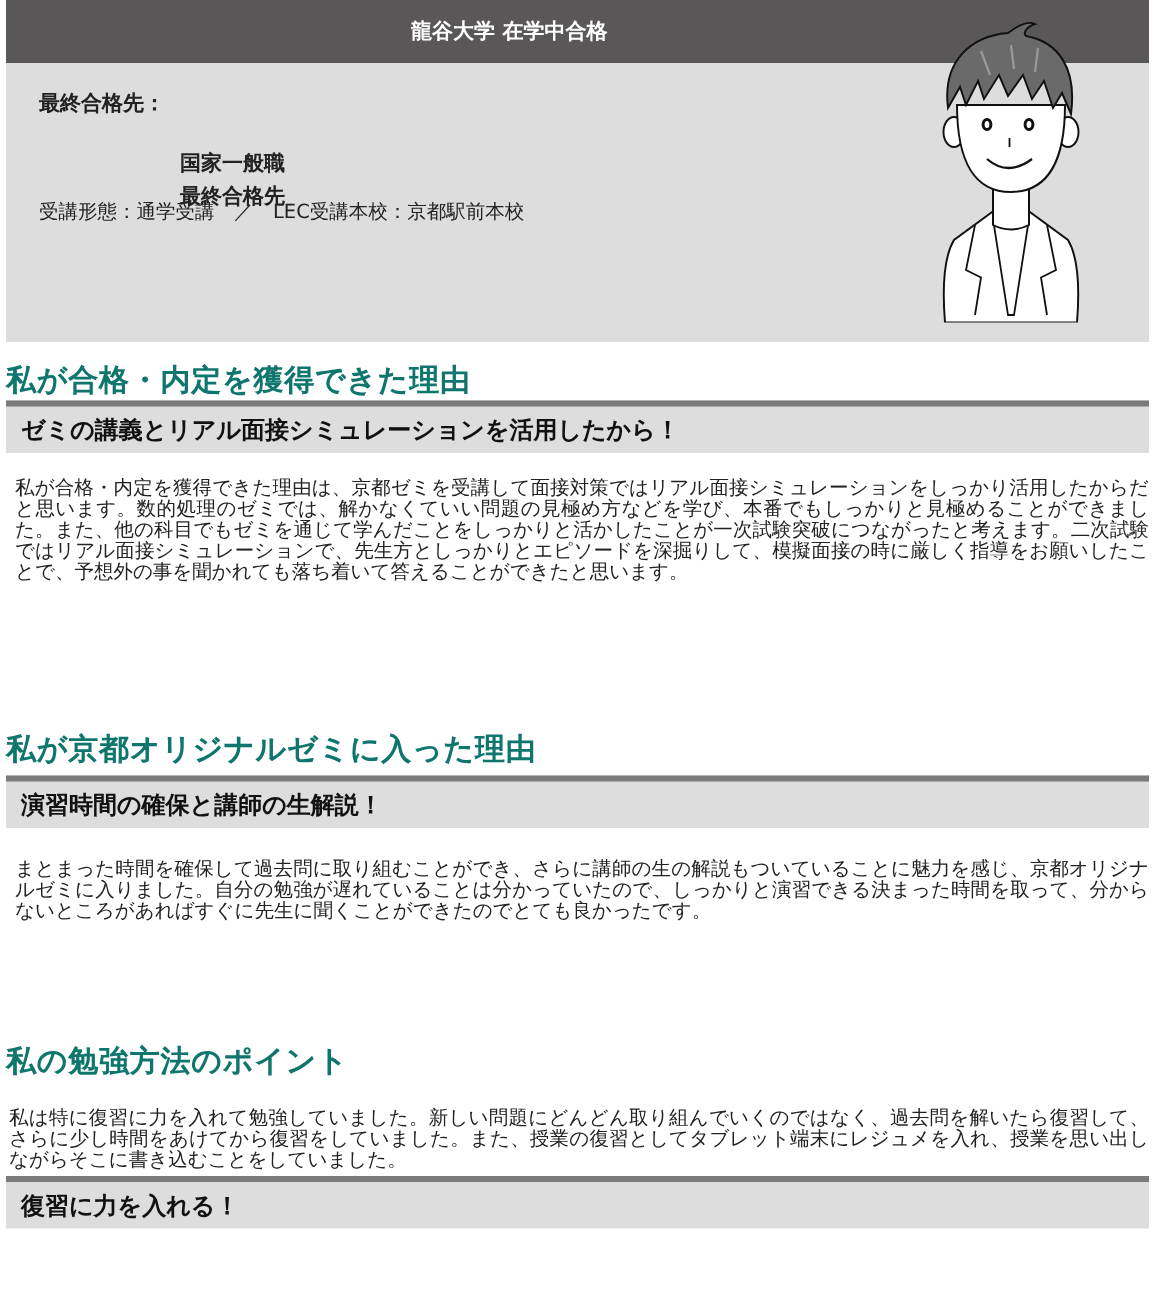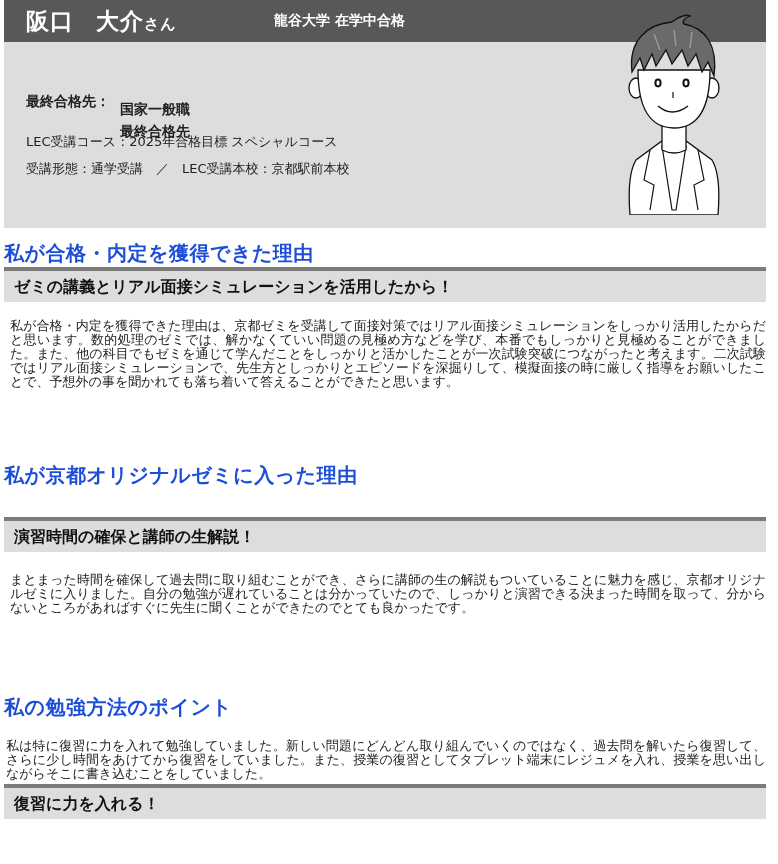--- a/index.html
+++ b/index.html
@@ -6,52 +6,48 @@
   body { width:778px; height:864px; overflow:hidden; position:relative;
          font-family:"DejaVu Sans","Liberation Sans",sans-serif; color:#222; }
   .profile { position:absolute; left:4px; top:0; width:762px; height:228px; background:#dcdddc; }
   .profile-head { position:absolute; left:0; top:0; width:762px; height:42px; background:#595757; }
   .name { position:absolute; left:22px; top:6px; color:#fff; font-weight:bold; font-size:23px; letter-spacing:1px; white-space:nowrap; }
   .name .family { margin-right:22px; }
   .name .san { font-size:15px; font-weight:bold; }
   .school { position:absolute; left:270px; top:12px; color:#fff; font-weight:bold; font-size:14px; white-space:nowrap; }
   .school span + span { margin-left:5px; }
   .passed { position:absolute; left:22px; top:58px; font-weight:bold; font-size:14px; color:#222; line-height:22px; }
-  .passed .label { position:absolute; left:0; top:0; white-space:nowrap;margin-top:32px; }
+  .passed .label { position:absolute; left:0; top:0; white-space:nowrap; }
   .passed .vals { position:absolute; left:94px; top:0; white-space:nowrap;margin-top:40px; }
   .course { position:absolute; left:22px; top:128px; font-size:13px; color:#222; line-height:27px; white-space:nowrap; }
   .avatar { position:absolute; left:610px; top:10px; width:120px; height:205px; }
-  .sec-title { position:absolute; left:4px; font-size:20px; font-weight:bold; color:#1d4ed8; white-space:nowrap; letter-spacing:0.5px; }
+  .sec-title { position:absolute; left:4px; font-size:20px; font-weight:bold; color:#0f766e; white-space:nowrap; letter-spacing:0.5px; }
   .sub-bar { position:absolute; left:4px; width:762px; height:35px; background:#dcdddc; border-top:4px solid #7b7b7b; box-sizing:border-box; }
   .sub-bar span { position:absolute; left:10px; top:6px; font-size:16px; font-weight:bold; color:#111; white-space:nowrap; }
   .body-text { position:absolute; left:10px; width:756px; font-size:13px; color:#222; line-height:14px; text-align:justify; }
 </style>
 </head>
 <body>
 
 <div class="profile">
   <div class="profile-head">
-    <div class="name">
-      <span class="family">阪口</span><span>大介</span><span class="san">さん</span>
-    </div>
     <div class="school">
       <span>龍谷大学</span><span>在学中合格</span>
     </div>
   </div>
 
   <div class="passed">
     <div class="label">最終合格先：</div>
     <div class="vals">
       <div>国家一般職</div>
       <div>最終合格先</div>
     </div>
   </div>
 
   <div class="course">
-    <div>LEC受講コース：2025年合格目標 スペシャルコース</div>
     <div>受講形態：通学受講　／　LEC受講本校：京都駅前本校</div>
   </div>
 
   <svg class="avatar" viewBox="0 0 120 205">
 
     <path d="M16 205 C14 180 16 160 22 150 L52 128 L68 128 L98 150 C104 160 106 180 104 205 Z" fill="#fff" stroke="#111" stroke-width="1.3"></path>
     <path d="M48 136 L58 200 L62 200 L72 136" fill="#fff" stroke="#111" stroke-width="1.2"></path>
     <path d="M36 140 L30 170 L40 175 L36 200" fill="none" stroke="#111" stroke-width="1.2"></path>
     <path d="M84 140 L90 170 L80 175 L84 200" fill="none" stroke="#111" stroke-width="1.2"></path>
 
@@ -73,21 +69,21 @@
     <path d="M44 96 Q58 108 74 96" fill="none" stroke="#111" stroke-width="1.5"></path>
   </svg>
 </div>
 
 <div class="sec-title" style="top:240px;">私が合格・内定を獲得できた理由</div>
 <div class="sub-bar" style="top:267px;text-align:center;">
   <span>ゼミの講義とリアル面接シミュレーションを活用したから！</span>
 </div>
 <div class="body-text" style="top:319px;">私が合格・内定を獲得できた理由は、京都ゼミを受講して面接対策ではリアル面接シミュレーションをしっかり活用したからだと思います。数的処理のゼミでは、解かなくていい問題の見極め方などを学び、本番でもしっかりと見極めることができました。また、他の科目でもゼミを通じて学んだことをしっかりと活かしたことが一次試験突破につながったと考えます。二次試験ではリアル面接シミュレーションで、先生方としっかりとエピソードを深掘りして、模擬面接の時に厳しく指導をお願いしたことで、予想外の事を聞かれても落ち着いて答えることができたと思います。</div>
 
-<div class="sec-title" style="top:462px;text-align:right;">私が京都オリジナルゼミに入った理由</div>
+<div class="sec-title" style="top:486px;text-align:right;">私が京都オリジナルゼミに入った理由</div>
 <div class="sub-bar" style="top:517px;">
   <span>演習時間の確保と講師の生解説！</span>
 </div>
 <div class="body-text" style="top:573px;">まとまった時間を確保して過去問に取り組むことができ、さらに講師の生の解説もついていることに魅力を感じ、京都オリジナルゼミに入りました。自分の勉強が遅れていることは分かっていたので、しっかりと演習できる決まった時間を取って、分からないところがあればすぐに先生に聞くことができたのでとても良かったです。</div>
 
 <div class="sec-title" style="top:694px;">私の勉強方法のポイント</div>
 <div class="sub-bar" style="top:764px;margin-top:20px;">
   <span>復習に力を入れる！</span>
 </div>
 <div class="body-text" style="top:739px; left:6px; width:760px;">私は特に復習に力を入れて勉強していました。新しい問題にどんどん取り組んでいくのではなく、過去問を解いたら復習して、さらに少し時間をあけてから復習をしていました。また、授業の復習としてタブレット端末にレジュメを入れ、授業を思い出しながらそこに書き込むことをしていました。</div>

